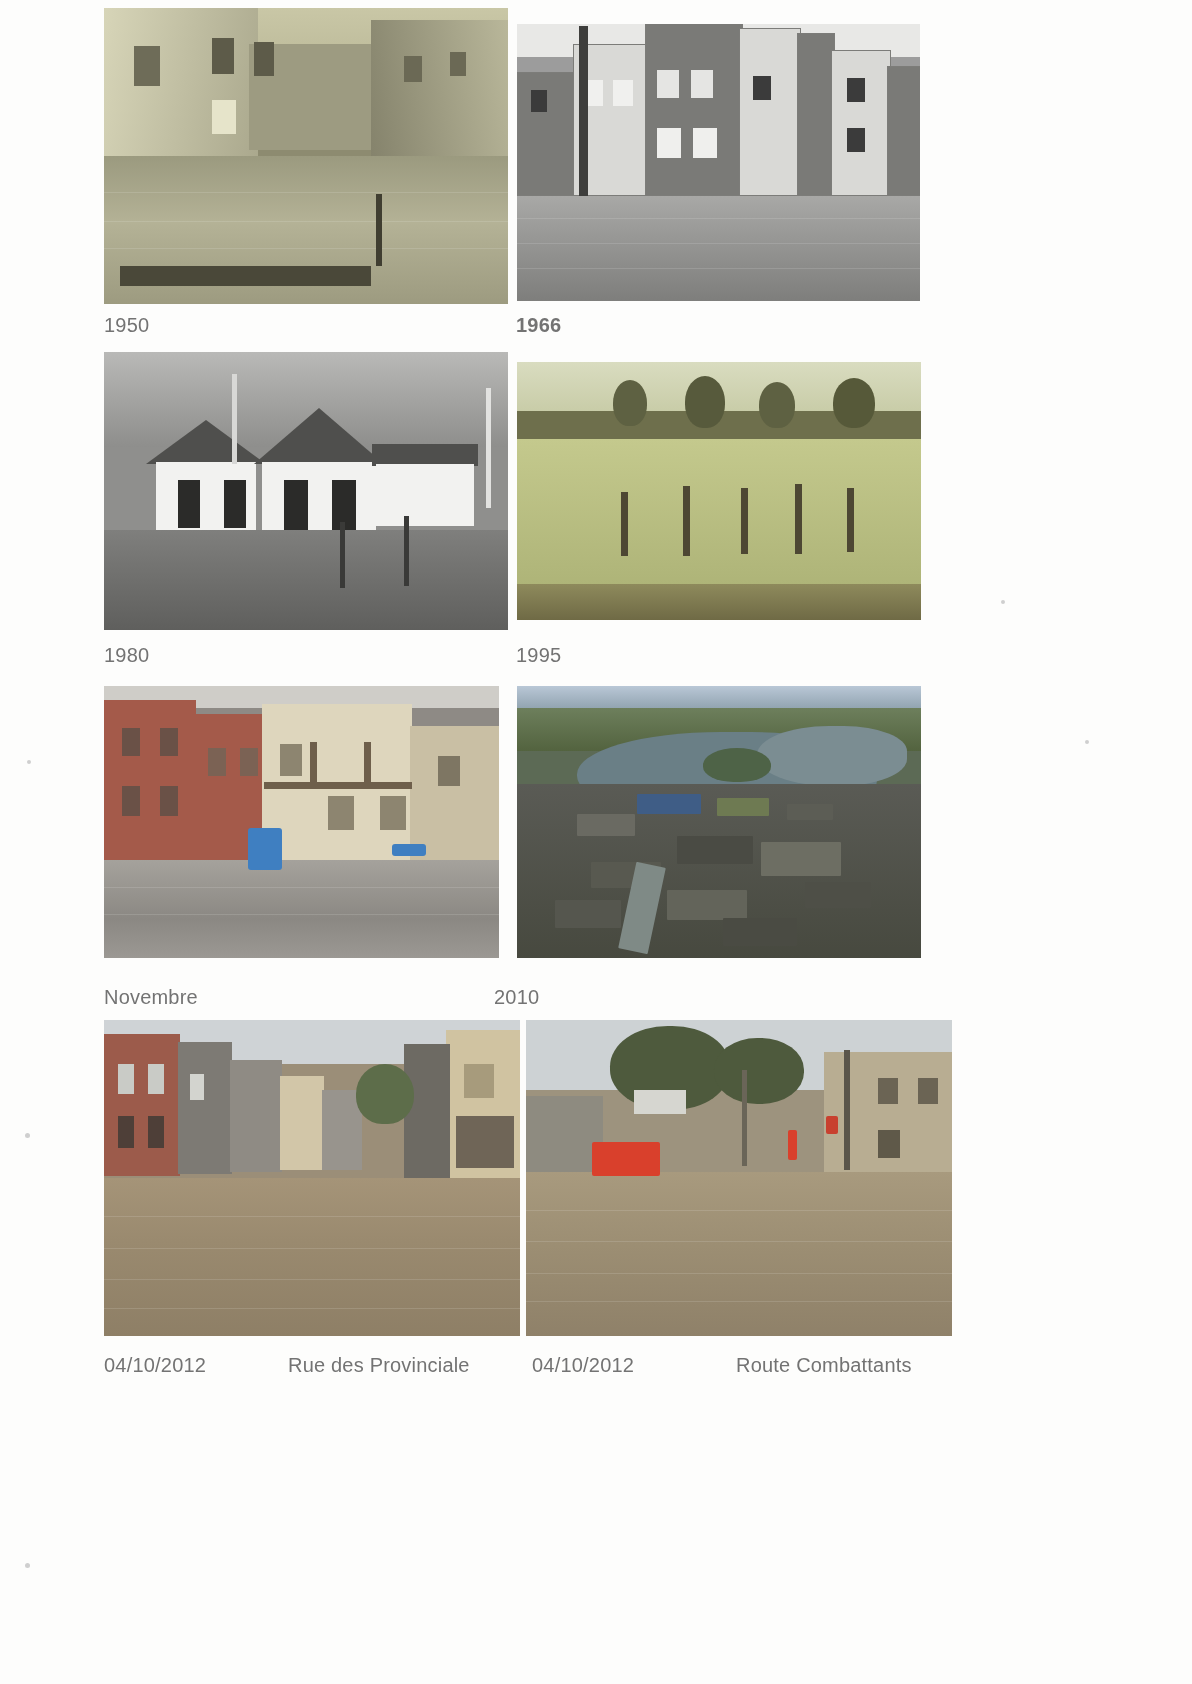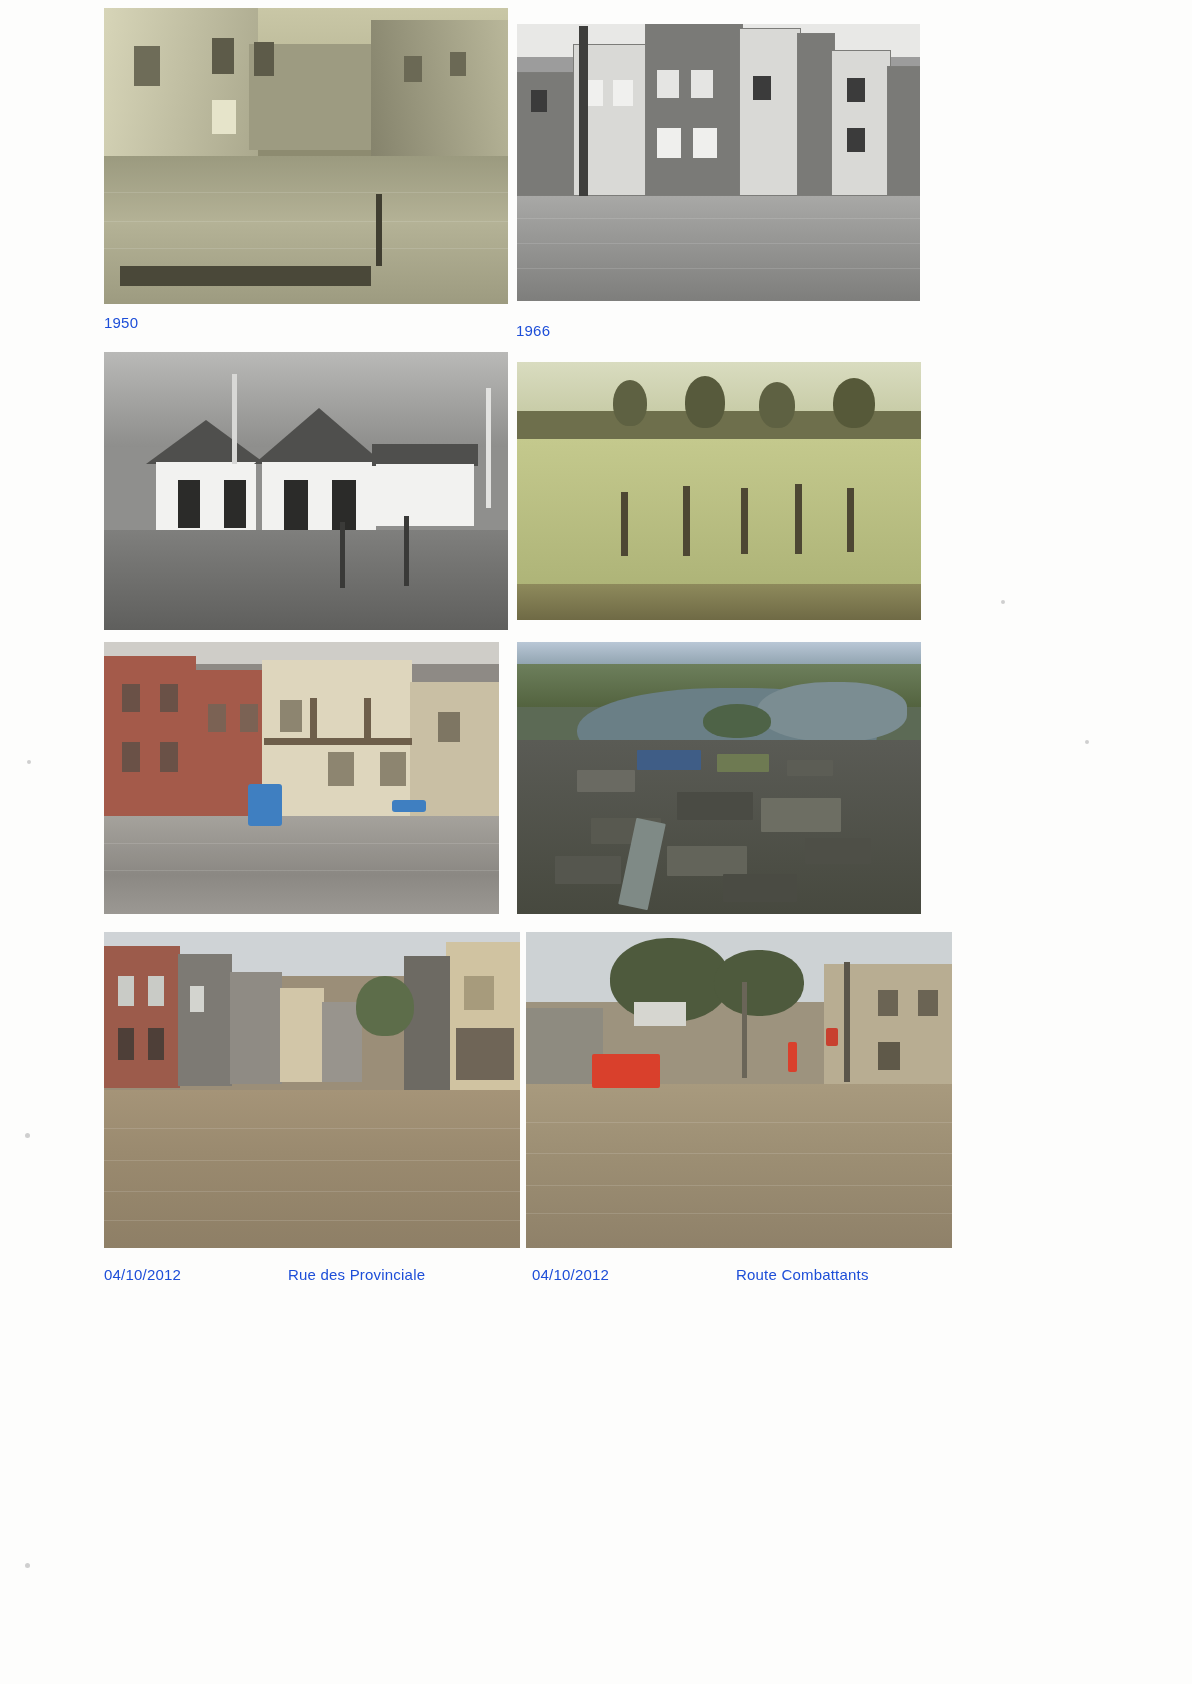--- a/index.html
+++ b/index.html
@@ -42,24 +42,24 @@
     position: absolute;
     overflow: hidden;
     background: #888;
   }
   .caption-row {
     position: relative;
     height: 44px;
   }
   .caption {
     position: absolute;
-    font-size: 15px;
+    font-size: 20px;
     letter-spacing: .2px;
     white-space: nowrap;
-    color: #1d4ed8;
+    color: #737373;
   }
 
   
   .sky { position:absolute; left:0; right:0; }
   .water { position:absolute; left:0; right:0; bottom:0; }
   .bldg { position:absolute; }
   .win { position:absolute; background:#2e2e2e; }
   .tree { position:absolute; border-radius:50% 50% 45% 45%; }
   .pole { position:absolute; }
   .ripple {
@@ -188,21 +188,21 @@
         <div class="pole" style="left:62px; top:2px; width:9px; height:198px; background:#3e3e3c;"></div>
         <div class="water"></div>
         <div class="ripple" style="top:70%;"></div>
         <div class="ripple" style="top:79%;"></div>
         <div class="ripple" style="top:88%;"></div>
       </div>
     </div>
 
     <div class="caption-row">
       <div class="caption" style="left:0; top:6px;">1950</div>
-      <div class="caption" style="left:412px; top:14px;">1966</div>
+      <div class="caption" style="left:412px; top:6px;font-weight:bold;">1966</div>
     </div>
 
     <div class="row" style="height:290px;">
 
       <div class="photo" id="p1980" style="left:0; top:0; width:404px; height:278px;">
         <div class="sky"></div>
         <div class="roof" style="left:42px; top:68px; width:120px; height:44px; clip-path:polygon(50% 0,100% 100%,0 100%);"></div>
         <div class="wall" style="left:52px; top:110px; width:100px; height:72px;"></div>
         <div class="roof" style="left:150px; top:56px; width:130px; height:56px; clip-path:polygon(50% 0,100% 100%,0 100%);"></div>
         <div class="wall" style="left:158px; top:110px; width:114px; height:78px;"></div>
@@ -229,20 +229,24 @@
         <div class="field"></div>
         <div class="post" style="left:104px; top:130px; height:64px;"></div>
         <div class="post" style="left:166px; top:124px; height:70px;"></div>
         <div class="post" style="left:224px; top:126px; height:66px;"></div>
         <div class="post" style="left:278px; top:122px; height:70px;"></div>
         <div class="post" style="left:330px; top:126px; height:64px;"></div>
         <div class="mud"></div>
       </div>
     </div>
 
+    <div class="caption-row">
+      <div class="caption" style="left:0; top:2px;">1980</div>
+      <div class="caption" style="left:412px; top:2px;">1995</div>
+    </div>
 
     <div class="row" style="height:290px;">
 
       <div class="photo" id="pnov" style="left:0; top:0; width:395px; height:272px;">
         <div class="sky"></div>
         <div class="brick" style="left:0; top:14px; width:92px; height:168px;"></div>
         <div class="brick" style="left:90px; top:28px; width:72px; height:152px;"></div>
         <div class="cream" style="left:158px; top:18px; width:150px; height:164px;"></div>
         <div class="cream" style="left:306px; top:40px; width:89px; height:142px; background:#c9bfa4;"></div>
         <div class="beam" style="left:160px; top:96px; width:148px; height:7px;"></div>
@@ -280,20 +284,24 @@
         <div class="roof" style="left:244px; top:156px; width:80px; height:34px; background:#6d6e63;"></div>
         <div class="roof" style="left:74px; top:176px; width:70px; height:26px; background:#585950;"></div>
         <div class="roof" style="left:288px; top:196px; width:66px; height:26px; background:#4e4f47;"></div>
         <div class="roof" style="left:150px; top:204px; width:80px; height:30px; background:#63645a;"></div>
         <div class="roof" style="left:38px; top:214px; width:66px; height:28px; background:#55564e;"></div>
         <div class="roof" style="left:206px; top:232px; width:74px; height:28px; background:#4a4b43;"></div>
         <div class="roof" style="left:110px; top:178px; width:30px; height:88px; background:#7f8a86; transform:rotate(12deg);"></div>
       </div>
     </div>
 
+    <div class="caption-row">
+      <div class="caption" style="left:0; top:10px;">Novembre</div>
+      <div class="caption" style="left:390px; top:10px;">2010</div>
+    </div>
 
     <div class="row" style="height:320px;">
 
       <div class="photo" id="p2012a" style="left:0; top:0; width:416px; height:316px;">
         <div class="sky"></div>
         <div class="brick" style="left:0; top:14px; width:76px; height:142px;"></div>
         <div class="grey" style="left:74px; top:22px; width:54px; height:132px;"></div>
         <div class="grey" style="left:126px; top:40px; width:52px; height:112px; background:#8f8b84;"></div>
         <div class="cream" style="left:176px; top:56px; width:44px; height:94px;"></div>
         <div class="grey" style="left:218px; top:70px; width:40px; height:80px; background:#98948d;"></div>

